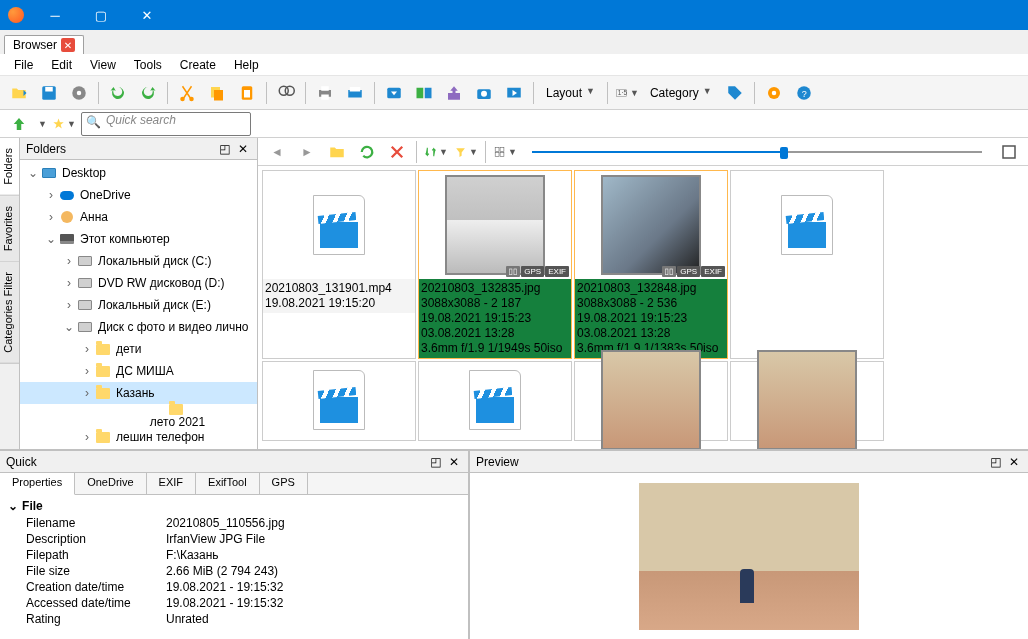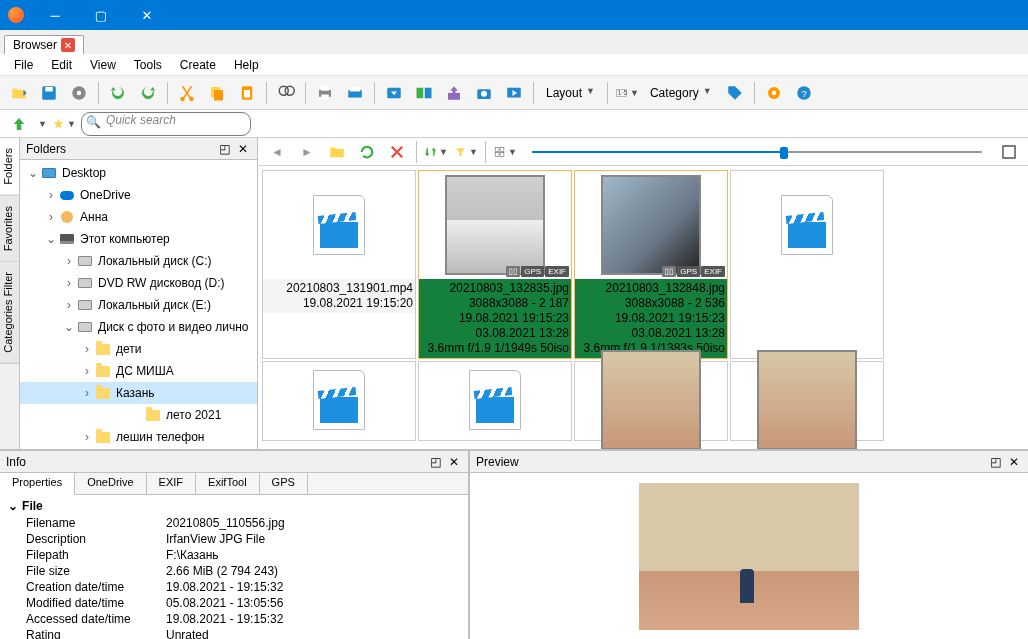--- a/index.html
+++ b/index.html
@@ -14,21 +14,21 @@
 .menubar{height:22px;display:flex;align-items:center;padding:0 6px;gap:2px;border-bottom:1px solid #e5e5e5}
 .menubar span{padding:2px 8px}
 .toolbar{height:34px;display:flex;align-items:center;padding:2px 6px;gap:4px;background:#f5f5f5;border-bottom:1px solid #d0d0d0}
 .tbtn{width:26px;height:26px;display:flex;align-items:center;justify-content:center;border:1px solid transparent;border-radius:3px}
 .tbtn svg{width:18px;height:18px}
 .tsep{width:1px;height:22px;background:#c0c0c0;margin:0 2px}
 .ttext{padding:0 6px;display:flex;align-items:flex-start;gap:2px}
 .dropdown-arr{font-size:9px;color:#555;margin-left:2px}
 .addrbar{height:28px;display:flex;align-items:center;padding:2px 6px;gap:4px;border-bottom:1px solid #d0d0d0}
 .addr-input{flex:1;height:22px;border:1px solid #7a7a7a;padding:0 6px;background:#fff}
-.quick-search{width:170px;height:24px;border:1px solid #7a7a7a;padding:0 6px 0 24px;color:#888;font-style:italic;border-radius:9px;position:relative}
+.quick-search{width:170px;height:24px;border:1px solid #7a7a7a;padding:0 6px 0 24px;color:#888;font-style:italic;border-radius:2px;position:relative}
 .quick-search::before{content:"🔍";position:absolute;left:4px;top:2px;font-style:normal}
 .mid{flex:1;display:flex;min-height:0;overflow:hidden}
 .vtab-strip{width:20px;background:#f0f0f0;border-right:1px solid #c0c0c0;display:flex;flex-direction:column}
 .vtab{writing-mode:vertical-rl;transform:rotate(180deg);padding:10px 2px;font-size:11px;text-align:center;border-top:1px solid #c0c0c0;background:#e8e8e8}
 .vtab.active{background:#fff}
 .folders-pane{width:238px;display:flex;flex-direction:column;border-right:1px solid #c0c0c0}
 .pane-header{height:22px;background:#f0f0f0;border-bottom:1px solid #c0c0c0;display:flex;align-items:center;padding:0 6px;font-size:12px}
 .pane-header .sp{flex:1}
 .pane-header .pbtn{width:16px;height:16px;display:flex;align-items:center;justify-content:center;font-size:12px;margin-left:2px}
 .tree{flex:1;overflow:auto;padding:2px 0}
@@ -50,21 +50,21 @@
 .slider-rest{position:absolute;left:55%;right:0;top:2px;height:2px;background:#999}
 .slider-thumb{position:absolute;left:55%;top:-2px;width:8px;height:12px;background:#0078d7;border-radius:2px}
 .thumbs{flex:1;overflow:auto;background:#fff;padding:4px;display:flex;flex-wrap:wrap;align-content:flex-start;gap:2px}
 .thumb{width:154px;border:1px solid #ccc;display:flex;flex-direction:column;position:relative}
 .thumb.sel{border-color:#ffb84d;background:#fff8e8}
 .thumb-check{position:absolute;top:4px;left:4px;width:13px;height:13px;border:1px solid #888;background:#fff}
 .thumb-img{height:108px;display:flex;align-items:center;justify-content:center;background:#fff;position:relative}
 .thumb-badges{position:absolute;bottom:2px;right:2px;display:flex;gap:1px}
 .badge{background:#555;color:#fff;font-size:8px;padding:0 3px;height:11px;display:flex;align-items:center;border-radius:1px}
 .badge.dim{background:#777}
-.thumb-meta{background:#f4f4f4;font-size:11px;text-align:right;line-height:15px;padding:2px}
+.thumb-meta{background:#f4f4f4;font-size:11px;text-align:left;line-height:15px;padding:2px}
 .thumb.sel .thumb-meta{background:#15803d}
 .thumb-meta div{white-space:nowrap;overflow:hidden;text-overflow:ellipsis}
 .video-ic{width:52px;height:60px;background:#fff;border:1px solid #bbb;border-radius:0 6px 0 0;display:flex;flex-direction:column;justify-content:flex-end;padding:6px}
 .video-ic .clap{height:26px;background:#1e90e0;position:relative}
 .video-ic .clap::before{content:"";position:absolute;top:-8px;left:-2px;width:100%;height:8px;background:repeating-linear-gradient(120deg,#1e90e0 0 6px,#fff 6px 10px);transform:rotate(-6deg)}
 .photo{width:100px;height:100px;object-fit:cover;background:#888;border:2px solid #888}
 .bottom{height:190px;display:flex;border-top:2px solid #c0c0c0}
 .info-pane{width:470px;display:flex;flex-direction:column;border-right:2px solid #c0c0c0}
 .info-tabs{height:22px;display:flex;border-bottom:1px solid #c0c0c0;background:#f5f5f5}
 .info-tab{padding:3px 12px;border-right:1px solid #c0c0c0;font-size:11px}
@@ -347,21 +347,21 @@
           </span>
           <span>ДС МИША</span>
         </div>
         <div class="tree-row sel" style="padding-left: 60px;">
           <span class="exp">›</span>
           <span class="ticon">
             <span class="ic-folder"></span>
           </span>
           <span>Казань</span>
         </div>
-        <div class="tree-row" style="padding-left: 110px;">
+        <div class="tree-row" style="padding-left: 78px; flex-direction: column;">
           <span class="exp"></span>
           <span class="ticon">
             <span class="ic-folder"></span>
           </span>
           <span>лето 2021</span>
         </div>
         <div class="tree-row" style="padding-left: 60px;">
           <span class="exp">›</span>
           <span class="ticon">
             <span class="ic-folder"></span>
@@ -510,21 +510,21 @@
             <div class="photo" style="background:linear-gradient(#d8c8a8, #c89878)"></div>
           </div>
         </div>
       </div>
   </div>
 </div>
 
 <div class="bottom">
   <div class="info-pane">
     <div class="pane-header">
-      <span>Info</span>
+      <span>Quick</span>
         <span class="sp"></span>
       <span class="pbtn">◰</span>
       <span class="pbtn">✕</span>
     </div>
     <div class="info-tabs" id="info-tabs">
         <div class="info-tab active">Properties</div>
         <div class="info-tab">OneDrive</div>
         <div class="info-tab">EXIF</div>
         <div class="info-tab">ExifTool</div>
         <div class="info-tab">GPS</div>
@@ -549,24 +549,20 @@
           </div>
           <div class="prop-row">
             <div class="prop-k">File size</div>
             <div>2.66 MiB (2 794 243)</div>
           </div>
           <div class="prop-row">
             <div class="prop-k">Creation date/time</div>
             <div>19.08.2021 - 19:15:32</div>
           </div>
           <div class="prop-row">
-            <div class="prop-k">Modified date/time</div>
-            <div>05.08.2021 - 13:05:56</div>
-          </div>
-          <div class="prop-row">
             <div class="prop-k">Accessed date/time</div>
             <div>19.08.2021 - 19:15:32</div>
           </div>
           <div class="prop-row">
             <div class="prop-k">Rating</div>
             <div>Unrated</div>
           </div>
         </div>
     </div>
   </div>

